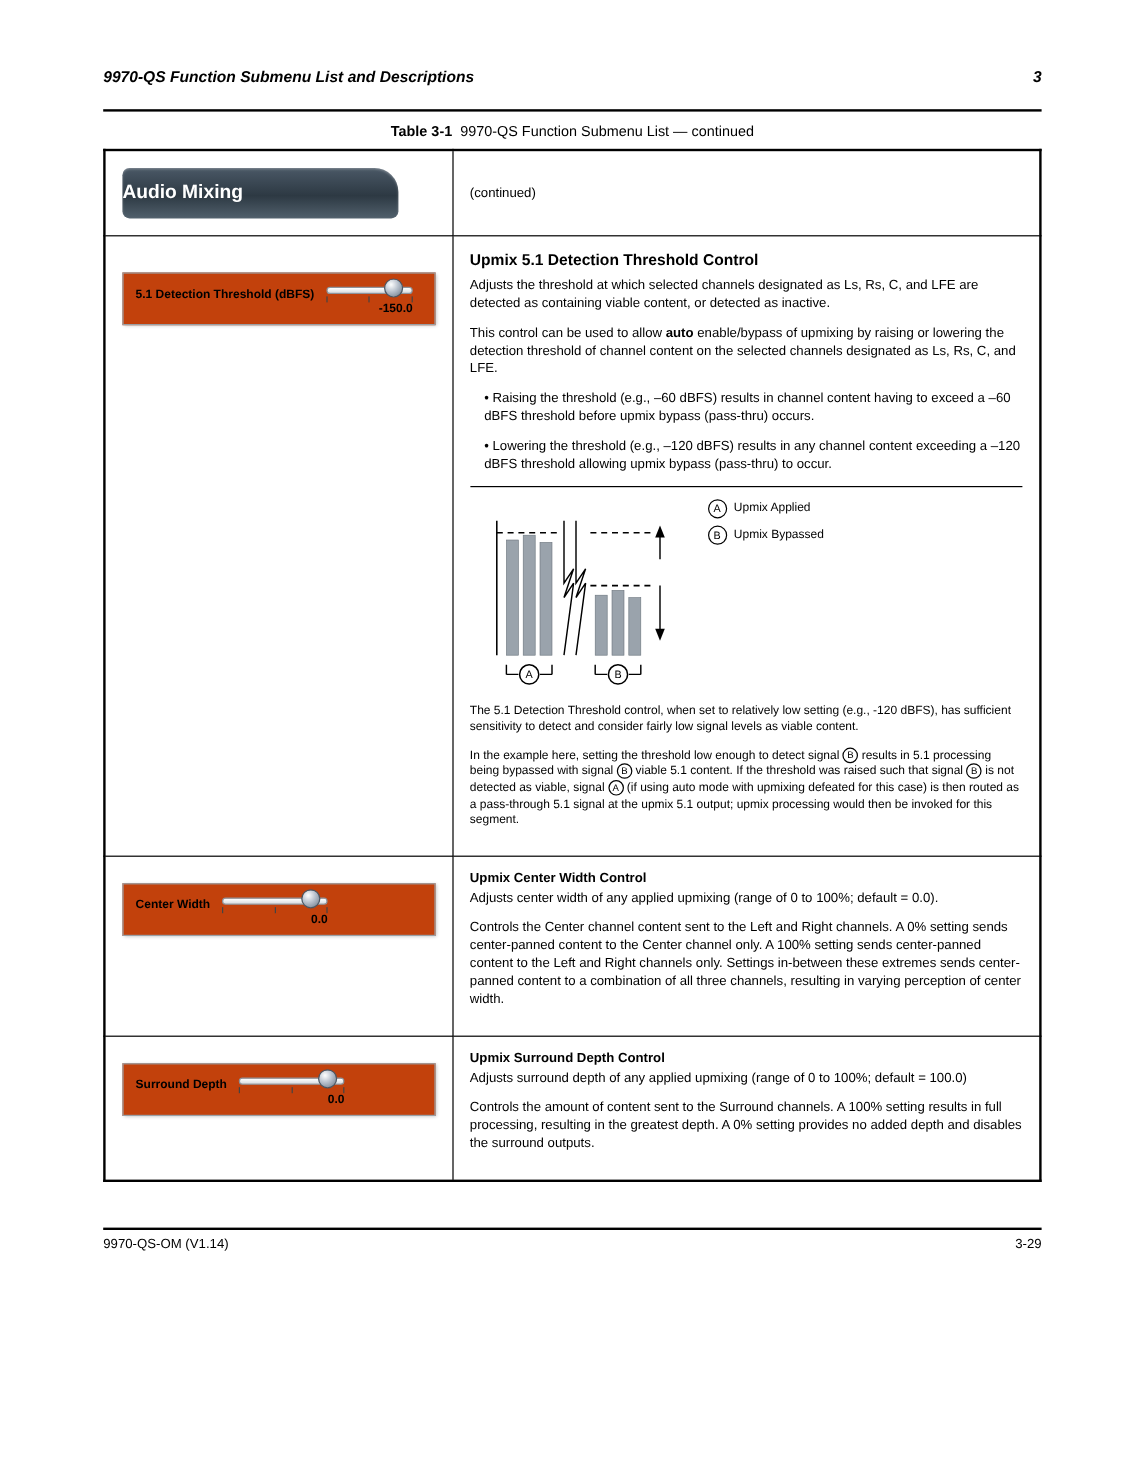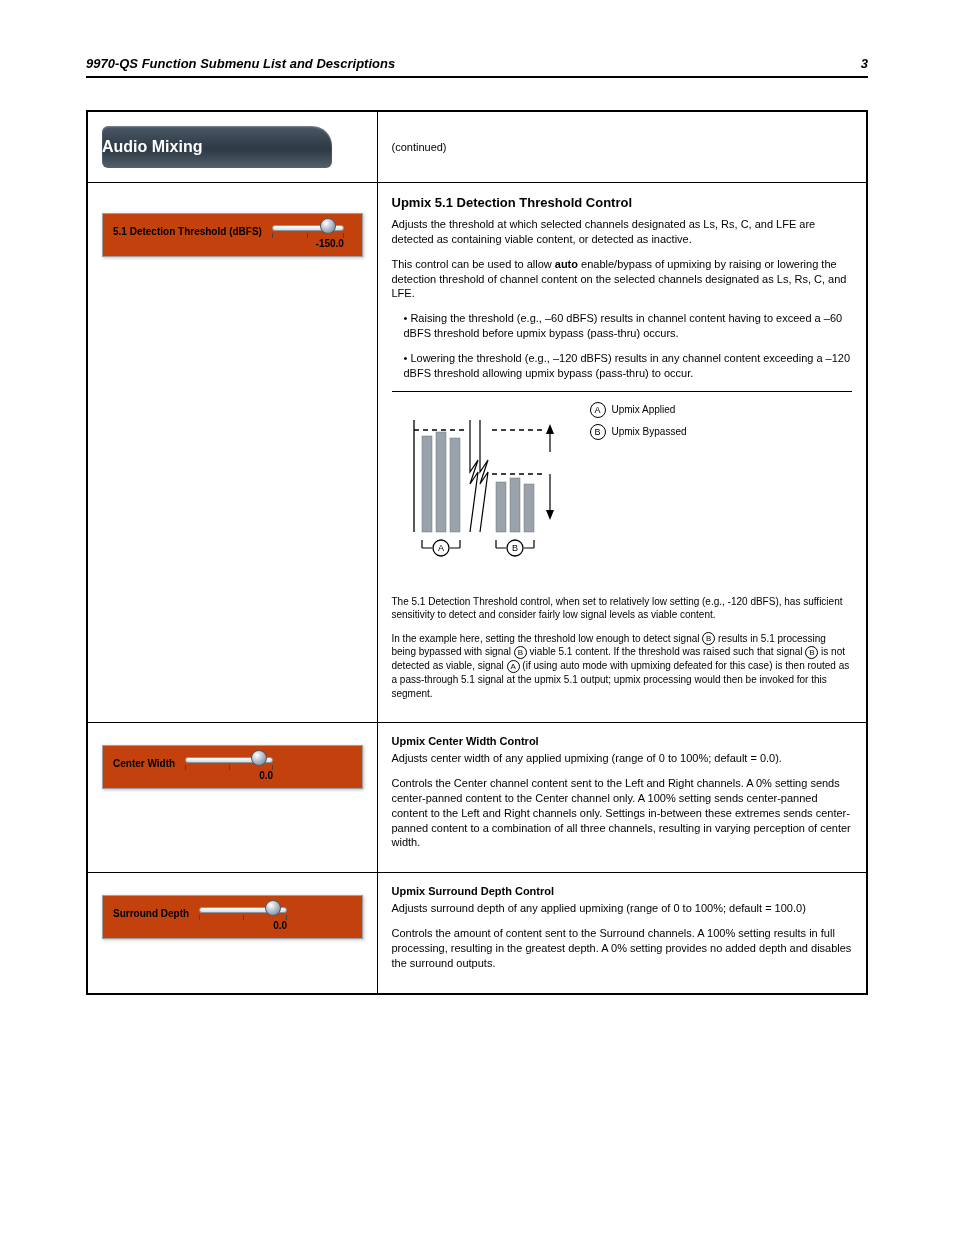--- a/index.html
+++ b/index.html
@@ -1,18 +1,18 @@
 <!DOCTYPE html>
 <html><head>
 <meta charset="utf-8">
 <style>
   *{box-sizing:border-box;margin:0;padding:0}
   body{font-family:Arial,Helvetica,sans-serif;background:#fff;color:#000;width:954px;margin:0 auto}
   .page{padding:56px 86px 40px 86px}
-  .hdr{display:flex;justify-content:space-between;font:italic 700 13px Arial;border-bottom:2px solid #000;padding-bottom:5px;margin-bottom:32px}
+  .hdr{display:flex;justify-content:space-between;font:italic 700 13px Arial;border-bottom:2px solid #000;padding-bottom:20px;margin-bottom:9px}
   .hdr .num{font-weight:700}
   .tcap{font:700 12px Arial;text-align:center;margin-bottom:8px}
   .tcap span{font-weight:400}
   table.cfg{border-collapse:collapse;width:100%;border:2px solid #000}
   table.cfg td{border:1px solid #000;vertical-align:top;font:11px Arial;padding:12px 14px}
   td.left{width:290px}
   
   .tab{width:230px;height:42px;border-radius:6px 20px 6px 6px;background:linear-gradient(#4a5866,#2d3943 55%,#51606c);display:flex;align-items:center;justify-content:flex-start;color:#fff;font:700 16px Arial;box-shadow:inset 0 1px 2px rgba(255,255,255,.3)}
   
   .panel{background:#c2410c;border:1px solid #9aa0a6;box-shadow:1px 1px 3px rgba(0,0,0,.25);padding:6px 10px;display:inline-block}
@@ -38,20 +38,23 @@
 </head>
 <body>
 
 <div class="page">
 
   <div class="hdr">
     <span>9970-QS Function Submenu List and Descriptions</span>
     <span class="num">3</span>
   </div>
 
+  <div class="tcap">
+    <b>Table 3-1</b>&nbsp;&nbsp;<span>9970-QS Function Submenu List — continued</span>
+  </div>
 
   <table class="cfg">
 
     <tbody>
         <tr>
       <td class="left" style="padding:14px">
         <div class="tab">
           <span>Audio Mixing</span>
         </div>
       </td>
@@ -132,21 +135,21 @@
                     <div class="bub">A</div>
                     <span>Upmix Applied</span>
                   </div>
               <div class="row">
                     <div class="bub">B</div>
                     <span>Upmix Bypassed</span>
                   </div>
             </div>
           </div>
         </div>
-        <div class="para" style="font-size:10px;margin-top:23px">The 5.1 Detection Threshold control, when set to relatively low setting (e.g., -120 dBFS), has sufficient sensitivity to detect and consider fairly low signal levels as viable content.</div>
+        <div class="para" style="font-size:10px;margin-top:0">The 5.1 Detection Threshold control, when set to relatively low setting (e.g., -120 dBFS), has sufficient sensitivity to detect and consider fairly low signal levels as viable content.</div>
         <div class="para" style="font-size:10px">
           <span>In the example here, setting the threshold low enough to detect signal</span>
           <span class="bub" style="display:inline-flex;width:13px;height:13px;font-size:8px;vertical-align:middle">B</span>
           <span>results in 5.1 processing being bypassed with signal</span>
           <span class="bub" style="display:inline-flex;width:13px;height:13px;font-size:8px;vertical-align:middle">B</span>
           <span>viable 5.1 content. If the threshold was raised such that signal</span>
           <span class="bub" style="display:inline-flex;width:13px;height:13px;font-size:8px;vertical-align:middle">B</span>
           <span>is not detected as viable, signal</span>
           <span class="bub" style="display:inline-flex;width:13px;height:13px;font-size:8px;vertical-align:middle">A</span>
           <span>(if using auto mode with upmixing defeated for this case) is then routed as a pass-through 5.1 signal at the upmix 5.1 output; upmix processing would then be invoked for this segment.</span>
@@ -198,14 +201,18 @@
       <td>
         <div class="sec-sub">Upmix Surround Depth Control</div>
         <div class="para">Adjusts surround depth of any applied upmixing (range of 0 to 100%; default = 100.0)</div>
         <div class="para">Controls the amount of content sent to the Surround channels. A 100% setting results in full processing, resulting in the greatest depth. A 0% setting provides no added depth and disables the surround outputs.</div>
       </td>
     </tr>
 
   </tbody>
     </table>
 
+  <div class="footer">
+    <span>9970-QS-OM (V1.14)</span>
+    <span>3-29</span>
+  </div>
 
 </div>
 
 </body></html>

